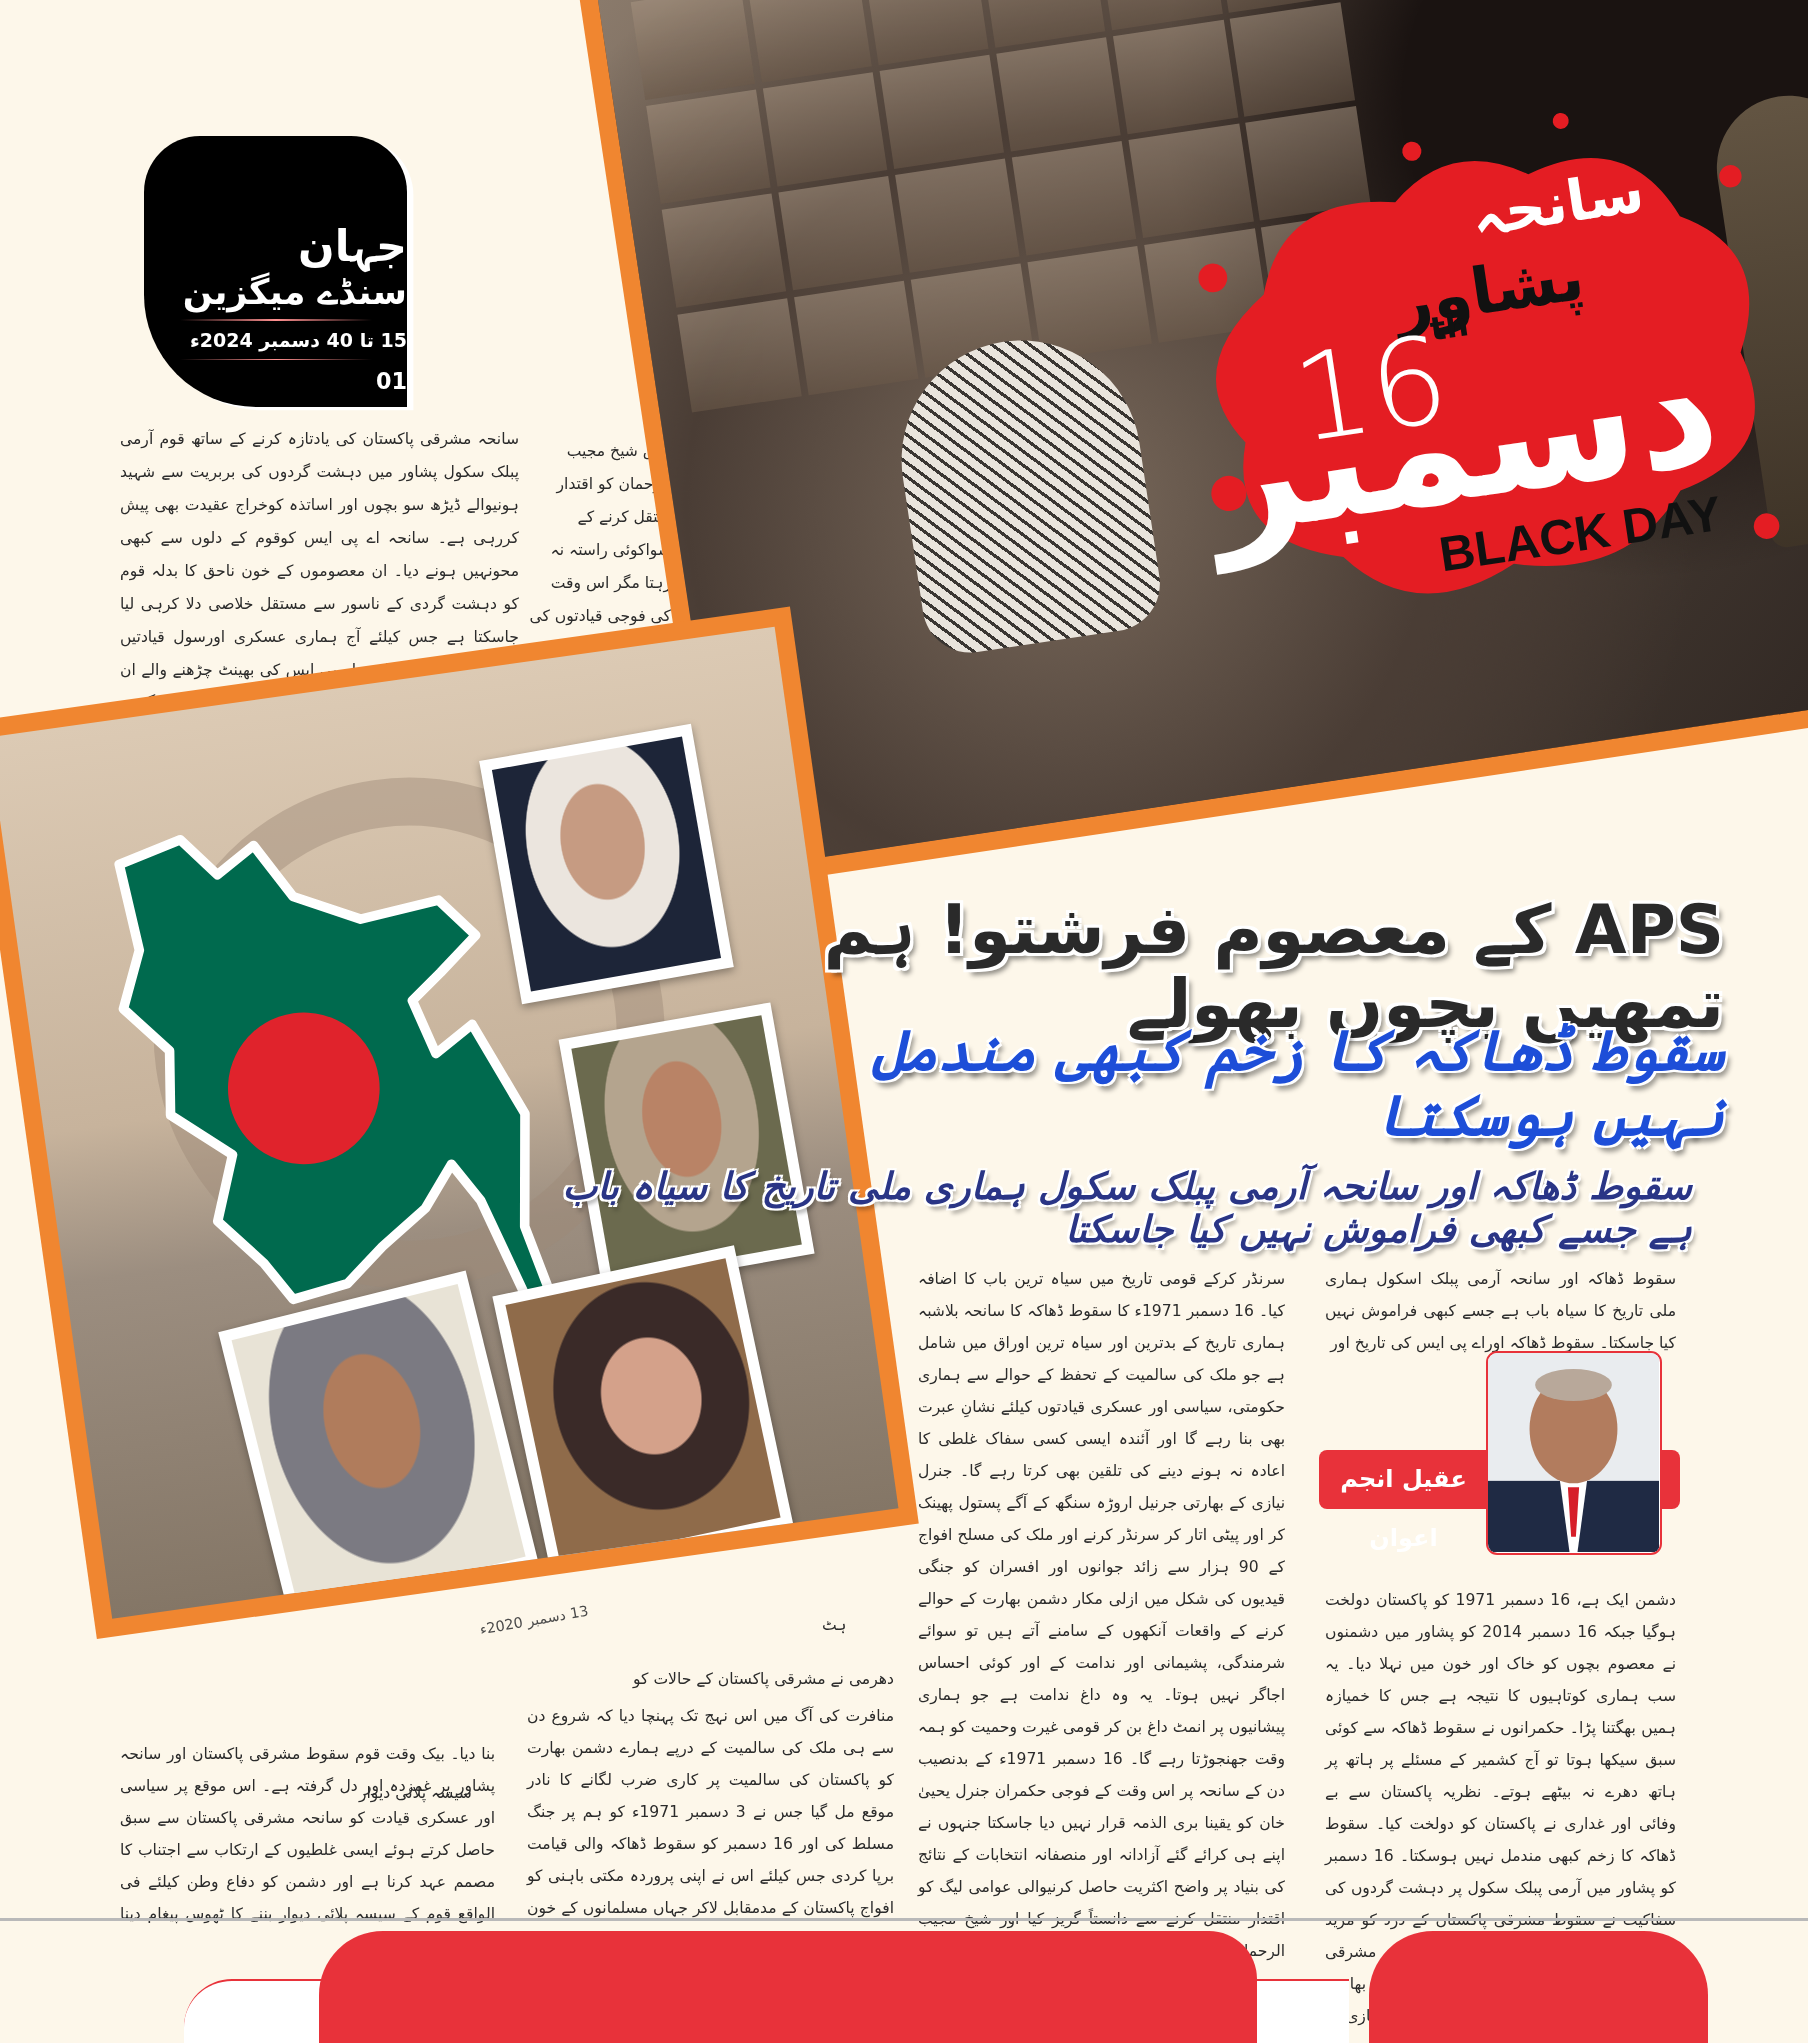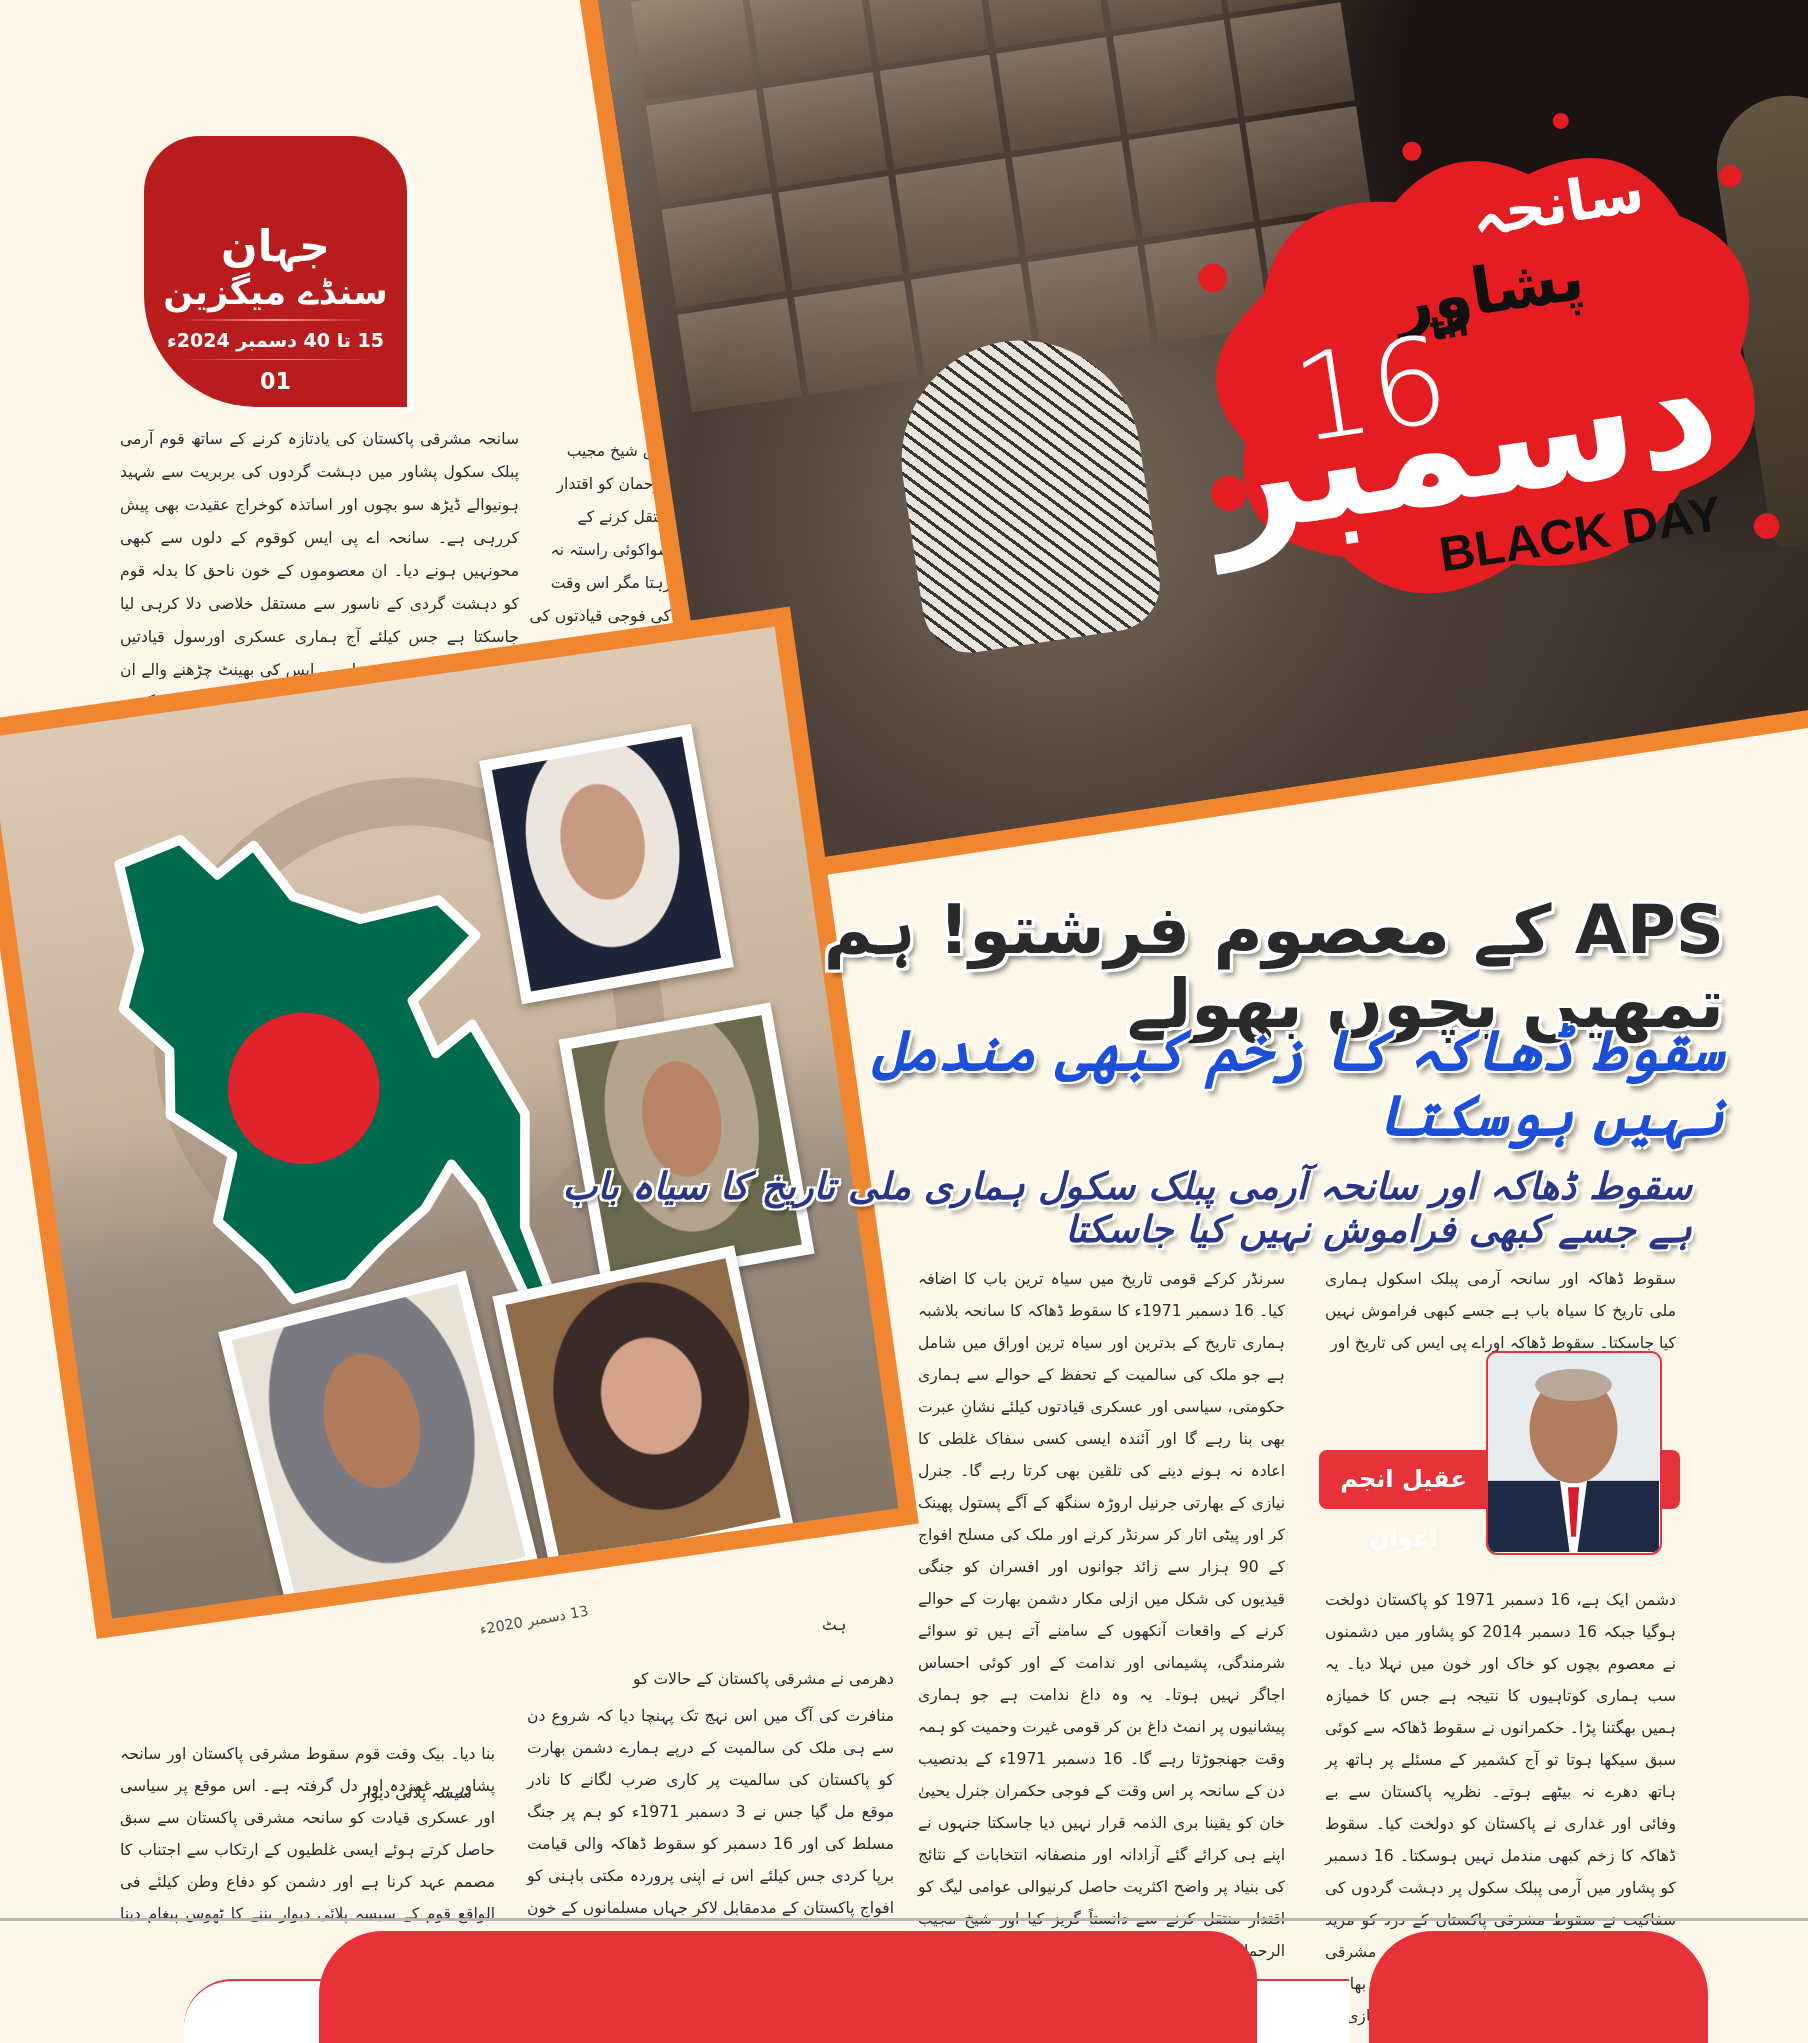--- a/index.html
+++ b/index.html
@@ -1,20 +1,20 @@
 <!DOCTYPE html>
 <html style="font-size:12.8px"><head>
 <meta charset="utf-8">
 <style>
   html, body { margin:0; padding:0; }
   body { width:1808px; height:2043px; background:#fdf7ea; position:relative; overflow:hidden; font-family:"DejaVu Sans", sans-serif; }
   .urdu { direction:rtl; font-family:"DejaVu Sans", sans-serif; color:#2b2b2b; }
 
   
-  #masthead { position:absolute; left:144px; top:136px; width:263px; height:271px; background:#b91c1c; border-radius:56px 56px 0 112px; box-shadow:6.4px 3.2px 0 #ffffff; text-align:center; color:#fff; }
+  #masthead { position:absolute; left:144px; top:136px; width:263px; height:271px; background:#000000; border-radius:56px 56px 0 112px; box-shadow:6.4px 3.2px 0 #ffffff; text-align:right; color:#fff; }
   #masthead .brand1 { font-size:43px; font-weight:bold; margin-top:89px; line-height:1; direction:rtl; }
   #masthead .brand2 { font-size:35px; font-weight:bold; margin-top:4.8px; line-height:1.1; direction:rtl; }
   #masthead .rule { width:192px; height:1.6px; margin:8px auto; background:linear-gradient(90deg, transparent, #ff9090, transparent); }
   #masthead .date { font-size:19px; font-weight:bold; direction:rtl; }
   #masthead .page { font-size:22.3px; font-weight:bold; }
 
   
   #hero { position:absolute; left:575px; top:-32px; width:1309px; height:934px; transform:rotate(-8.5deg); transform-origin:0 0; background:#f08630; padding:17.6px; box-sizing:border-box; }
   #hero .inner { width:100%; height:100%; background:
       radial-gradient(circle at 80% 30%, #1a1311 0%, #1a1311 20%, transparent 40%),

